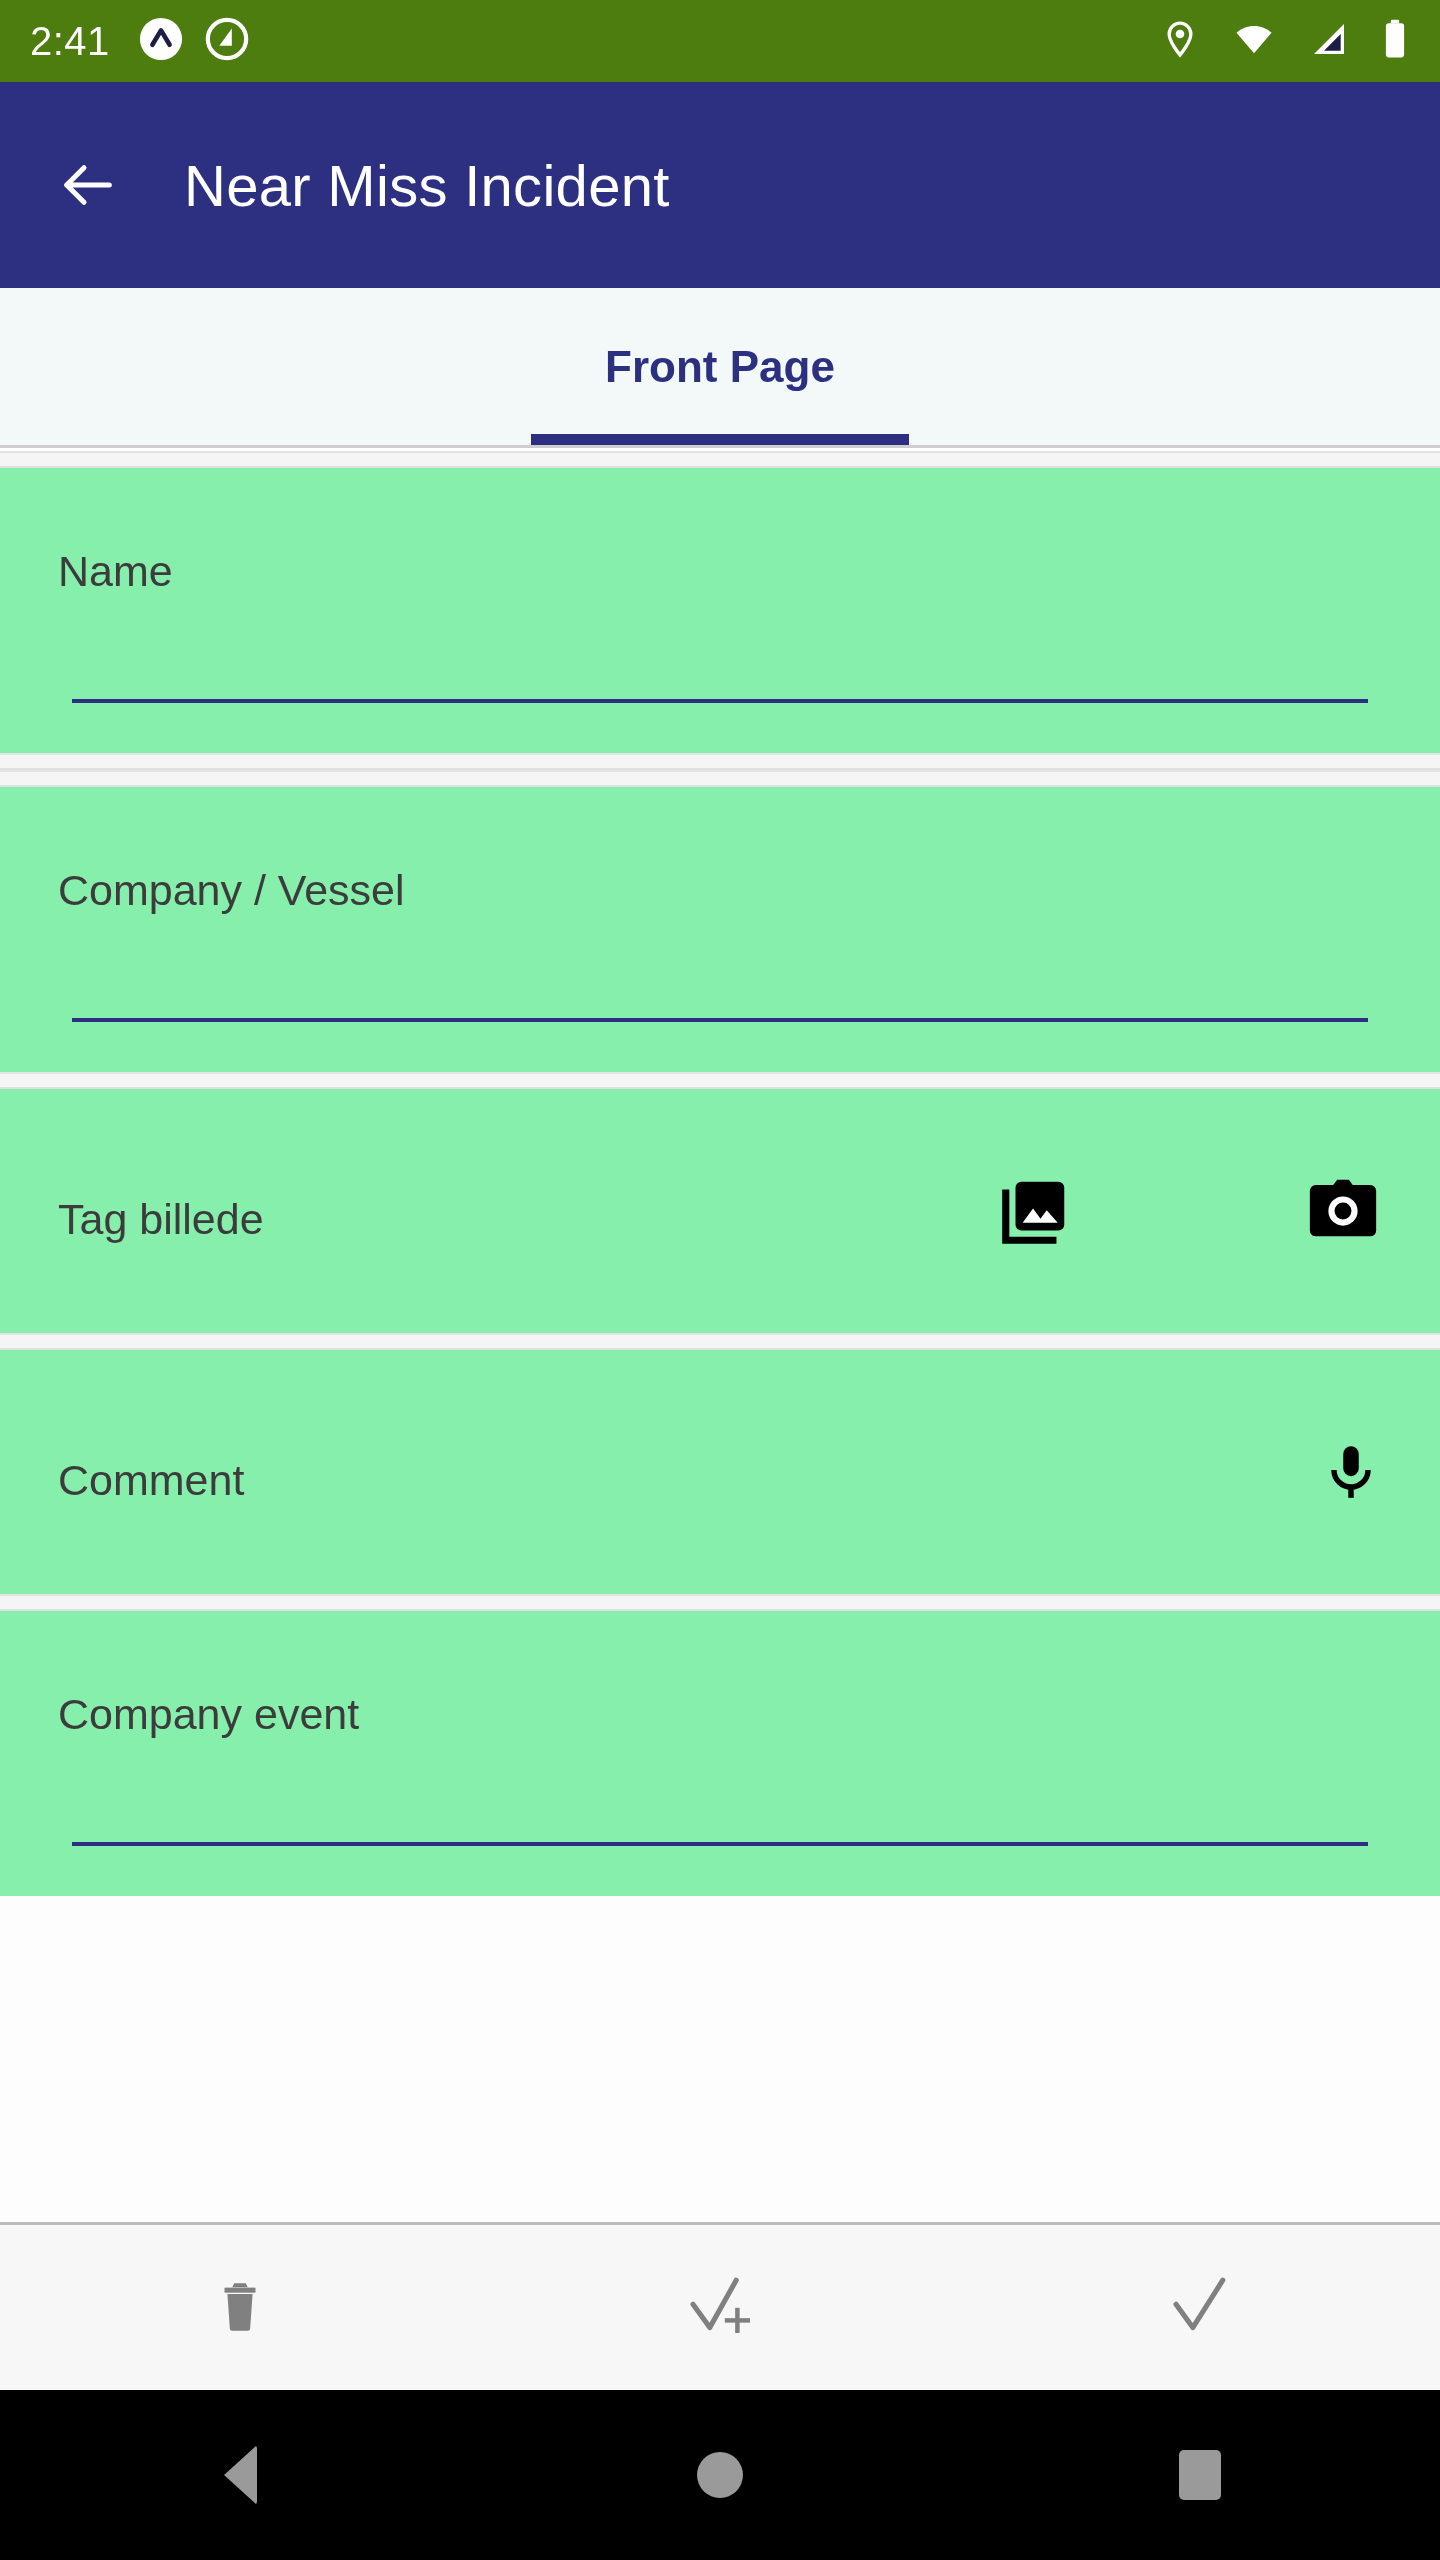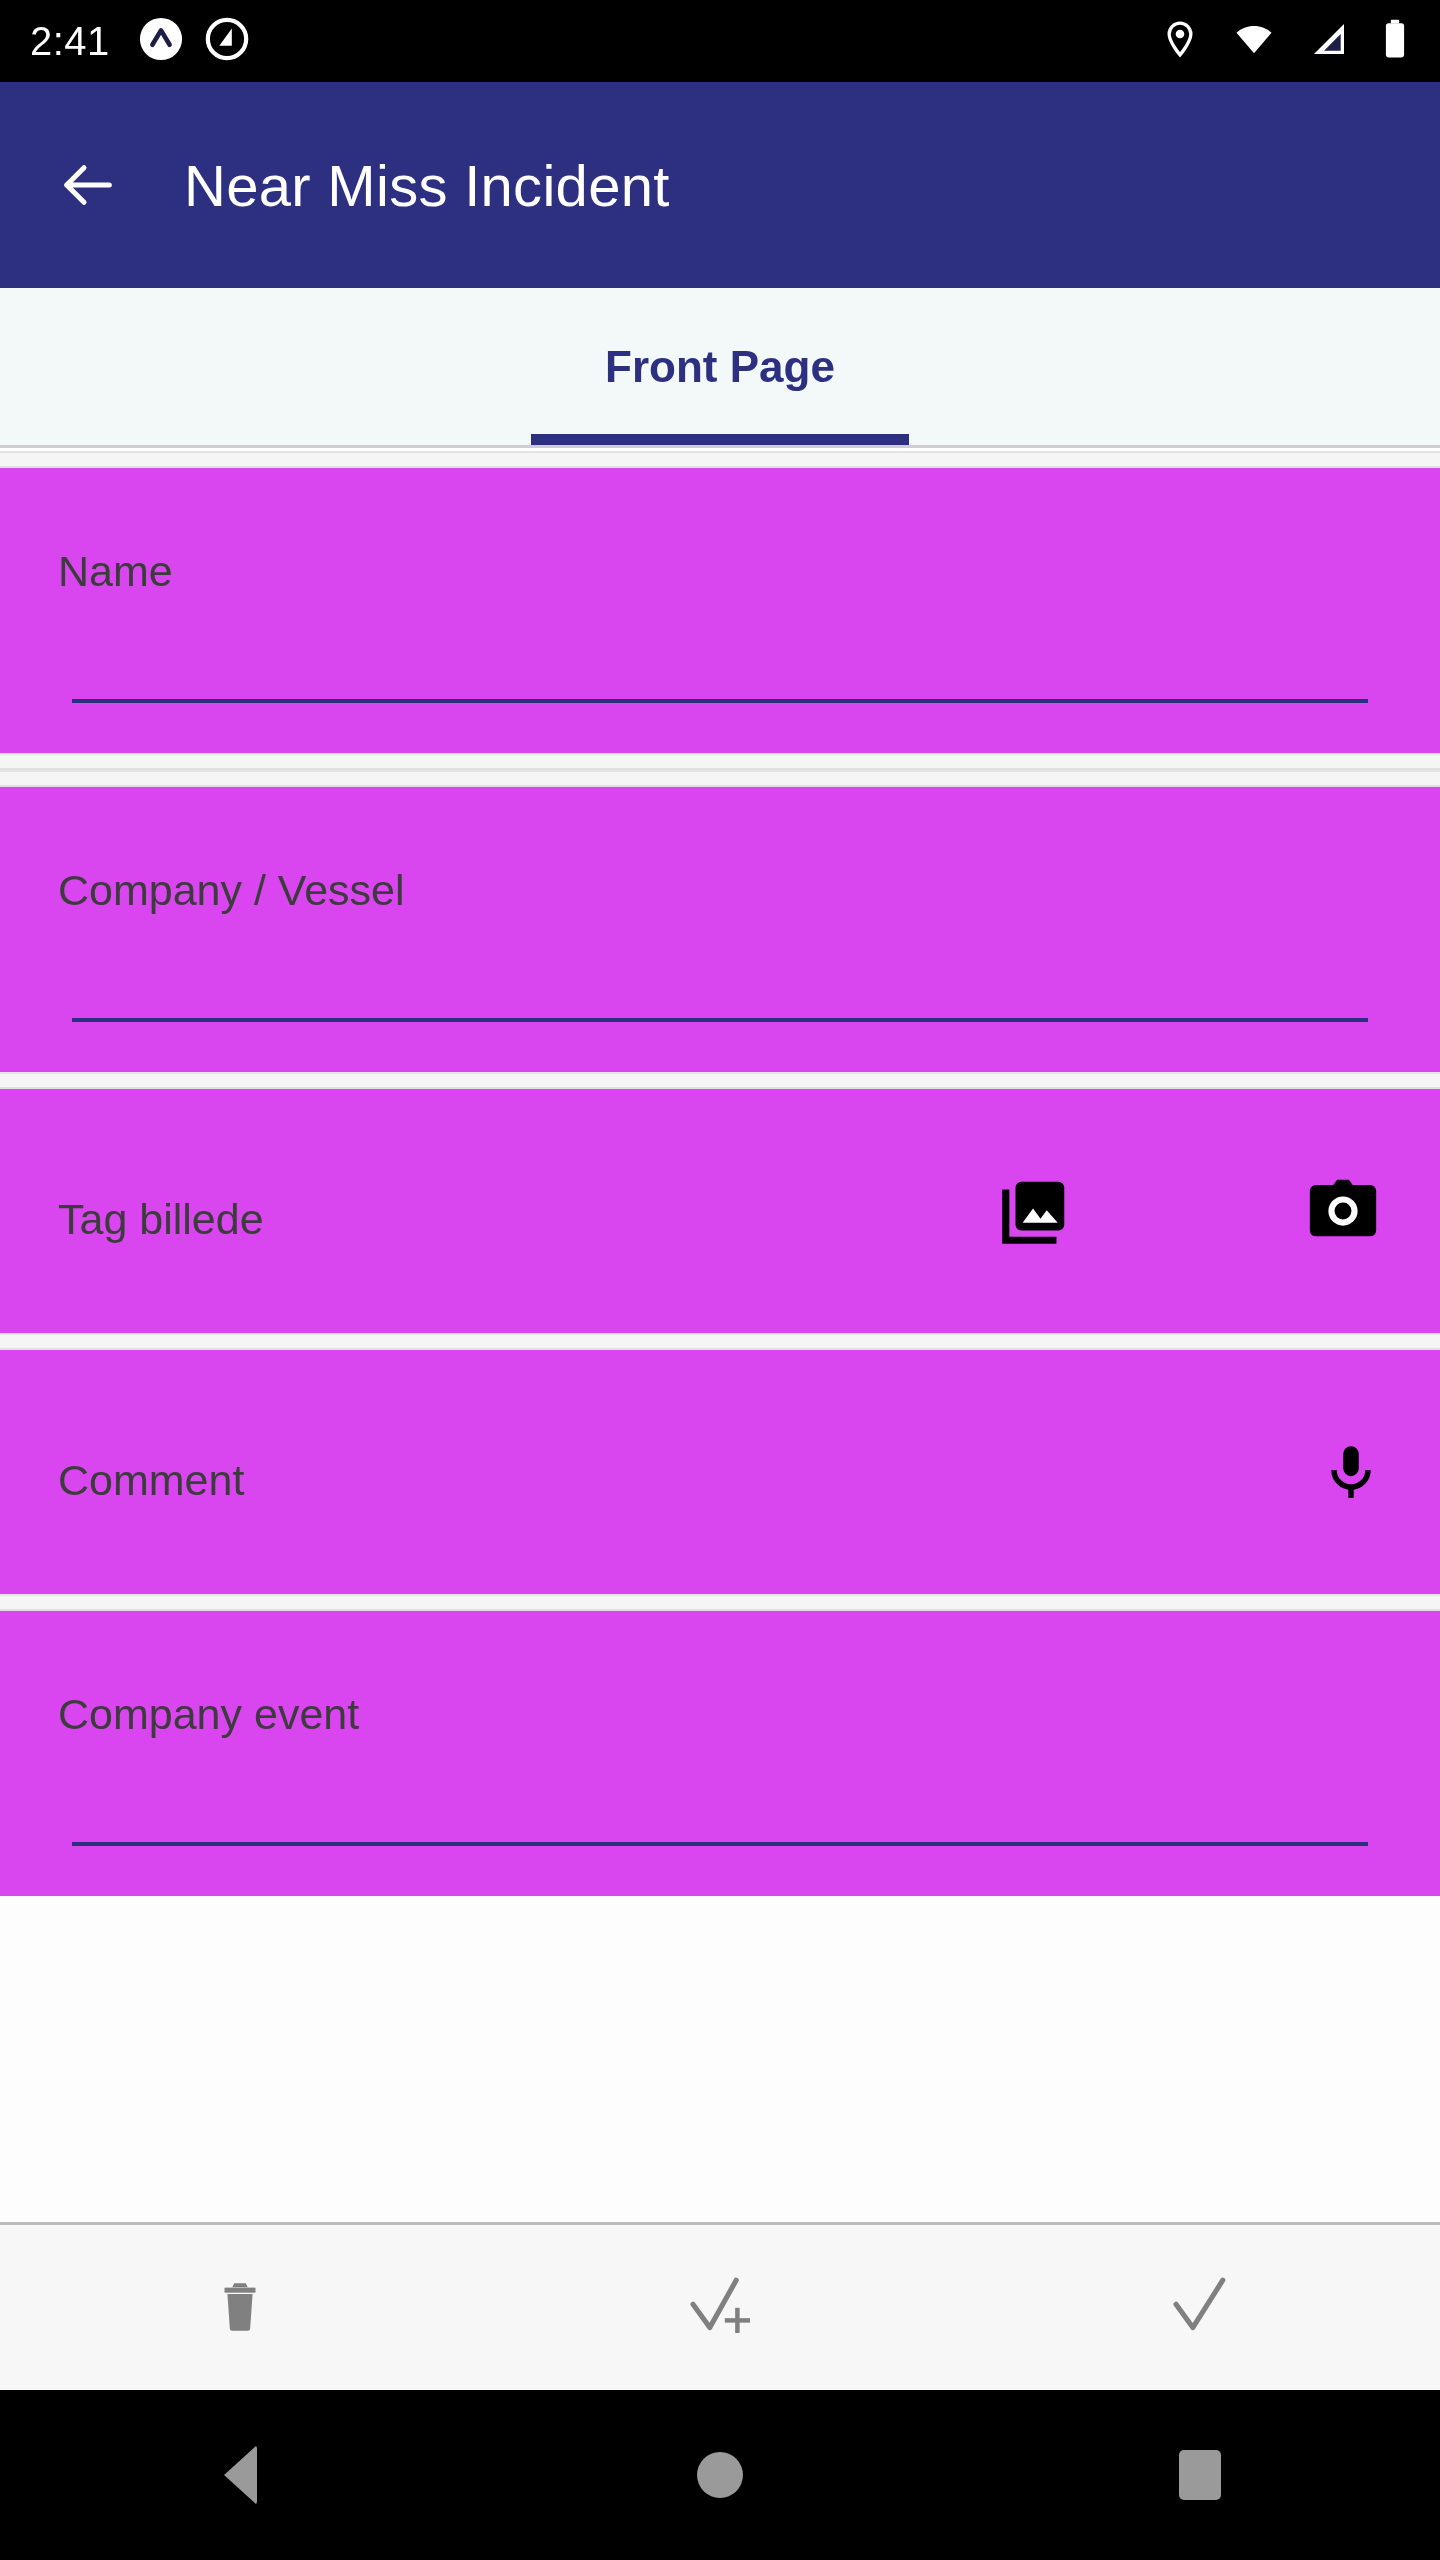--- a/index.html
+++ b/index.html
@@ -7,21 +7,21 @@
     width: 1440px; height: 2560px;
     background: #ffffff;
     font-family: "Liberation Sans", sans-serif;
     overflow: hidden;
   }
   #screen { position: relative; width: 1440px; height: 2560px; overflow: hidden; }
 
   
   .statusbar {
     position: absolute; top: 0; left: 0; width: 1440px; height: 82px;
-    background: #000000; color: #ffffff;
+    background: #4d7c0f; color: #ffffff;
     display: flex; align-items: center;
   }
   .sb-time {
     font-size: 40px; letter-spacing: 0.5px; margin-left: 30px;
     font-family: "Liberation Sans", sans-serif; line-height: 1;
   }
   .sb-notif { display: flex; align-items: center; gap: 20px; margin-left: 28px; }
   .sb-right { margin-left: auto; display: flex; align-items: center; gap: 32px; margin-right: 32px; }
 
   
@@ -55,21 +55,21 @@
 
   
   .form {
     position: absolute; top: 451px; left: 0; width: 1440px; height: 1771px;
     background: #fdfdfd; overflow: hidden;
   }
   .separator {
     height: 17px; background: #f5f5f5;
     border-top: 2px solid #e4e4e4; border-bottom: 2px solid #e0e0e0;
   }
-  .field-row { position: relative; background: #d946ef; padding: 0 58px; }
+  .field-row { position: relative; background: #86efac; padding: 0 58px; }
   .field-label {
     font-size: 43px; color: #3c3c3c; line-height: 1; margin-top: 16px;
   }
   .field-underline {
     height: 4px; background: #2d3080; margin: 0 14px 0 14px;
   }
 
   
   .field-input {
     height: 285px; display: flex; flex-direction: column; justify-content: flex-start;

